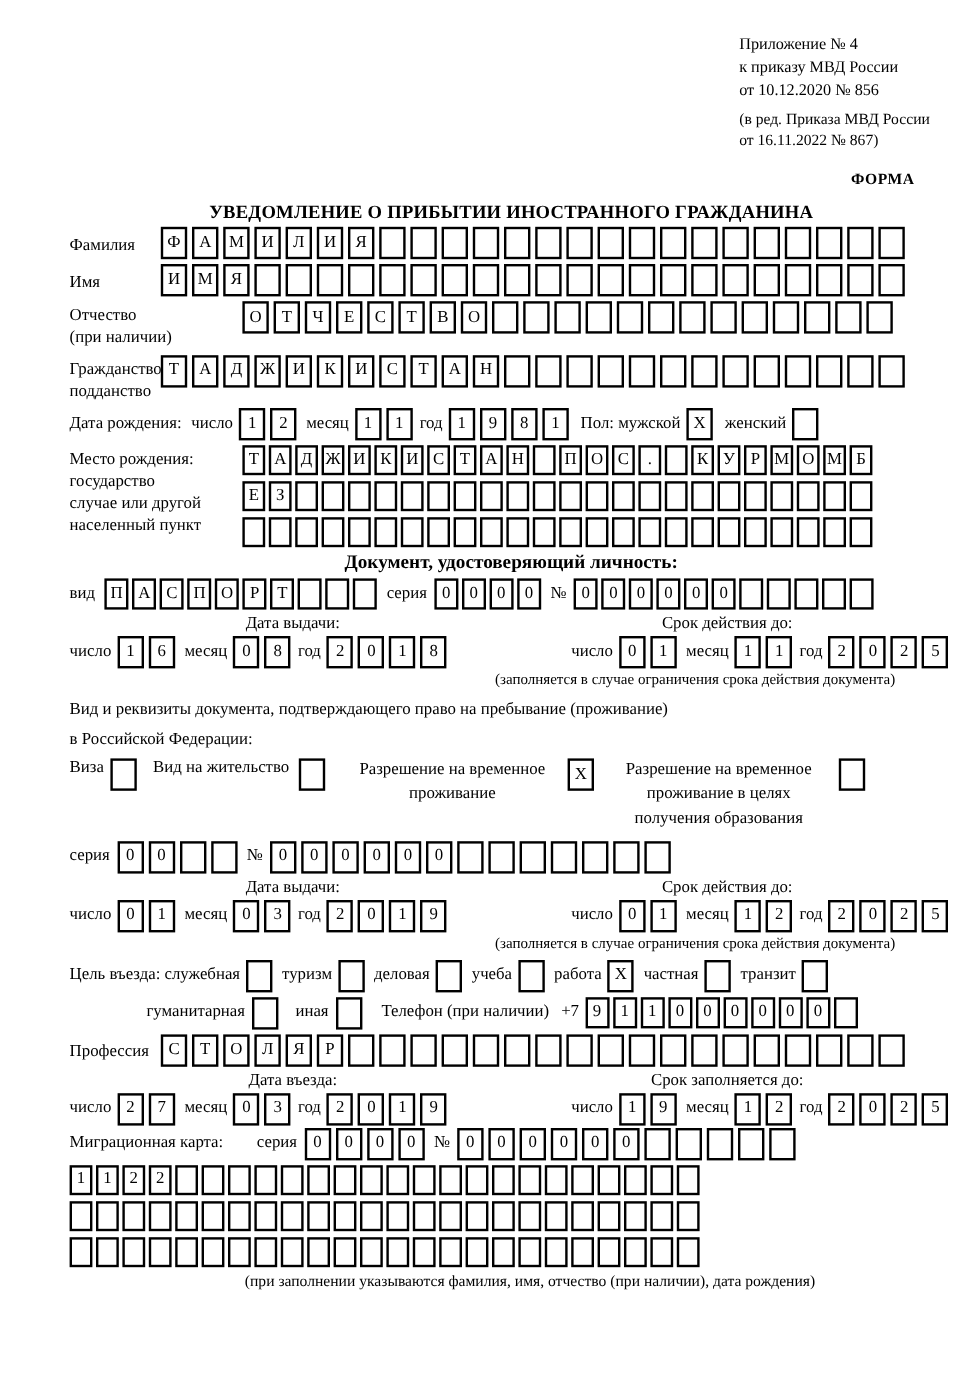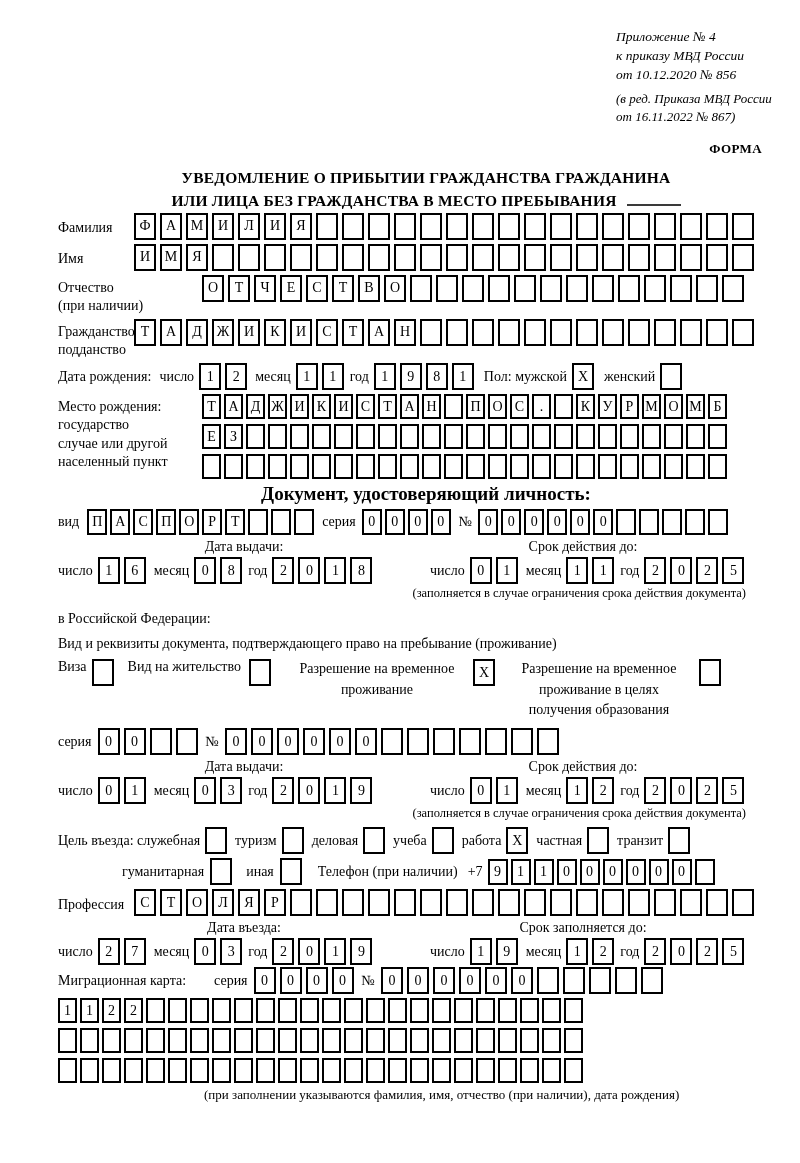--- a/index.html
+++ b/index.html
@@ -1,21 +1,21 @@
 <!DOCTYPE html>
 <html><head>
 <meta charset="utf-8">
 <style>
   * { margin:0; padding:0; box-sizing:border-box; }
   html,body { width:800px; }
   body { height:1163px; background:#fff; color:#000;
          font-family:"Liberation Serif","DejaVu Serif",serif; font-size:14px; overflow:hidden; }
   .page { padding:28px 6px 0 58px; }
 
-  .hdr { margin-left:558px; font-size:13.5px; line-height:1.4;font-style:italic; }
+  .hdr { margin-left:558px; font-size:13.5px; line-height:1.4; }
   .hdr-sub { margin-top:5px; font-size:13px; }
   .forma { text-align:right; padding-right:32px; font-weight:bold; font-size:13px; margin-top:15px; letter-spacing:.4px; }
 
   .title { text-align:center; font-weight:bold; font-size:15.5px; line-height:1.5; margin-top:9px; letter-spacing:.2px; }
   .uline { display:inline-block; width:54px; border-bottom:2px solid #3a3a3a; margin-left:10px; }
 
   .sec-heading { font-weight:bold; font-size:14.5px; margin-top:16px; margin-bottom:11px; letter-spacing:.6px; }
 
   .frow { display:flex; align-items:flex-start; margin-bottom:4px; }
   .frow.mid { align-items:center; }
@@ -24,23 +24,23 @@
   .ilab { white-space:nowrap; }
 
   .cells { display:flex; gap:4px; }
   .cell { width:22px; height:27px; border:2px solid #000; display:inline-flex; align-items:center;
           justify-content:center; font-size:14px; flex-shrink:0; background:#fff; }
   .cells.sm { gap:3px; } .cells.sm .cell { width:19px; height:25px; }
   .cells.md { gap:3px; } .cells.md .cell { width:20px; height:26px; }
   .cellcol { display:flex; flex-direction:column; gap:5px; }
   .cb { margin-left:5px; }
 
-  .center-bold { text-align:center; font-weight:bold; font-size:19px; margin:2px 0 4px 0; }
-
-  .dpair { display:flex; margin-top:2px; margin-bottom:2px; }
+  .center-bold { text-align:center; font-weight:bold; font-size:16px; margin:2px 0 4px 0; }
+
+  .dpair { display:flex; margin-top:2px; margin-bottom:2px;gap:46px; }
   .dgroup { width:372px; }
   .dgroup.right { flex:1; }
   .dhead { text-align:center; margin-bottom:2px; }
   .dgroup.right .dhead { padding-right:58px; }
   .drow { display:flex; align-items:center; }
   .note-r { text-align:right; padding-right:48px; font-size:12.5px; margin:0 0 6px 0; }
 
   .intro { line-height:1.75; margin-top:2px; }
   .visa-row { display:flex; align-items:flex-start; margin-top:3px; margin-bottom:8px; }
   .opt-multi { width:176px; text-align:center; white-space:pre-line; line-height:1.45; }
@@ -64,24 +64,21 @@
     <div>от 10.12.2020 № 856</div>
     <div class="hdr-sub">
       <div>(в ред. Приказа МВД России</div>
       <div>от 16.11.2022 № 867)</div>
     </div>
   </div>
 
   <div class="forma">ФОРМА</div>
 
   <div class="title">
-    <div>УВЕДОМЛЕНИЕ О ПРИБЫТИИ ГРАЖДАНСТВА ГРАЖДАНИНА</div>
-    <div>
-      <span>ИЛИ ЛИЦА БЕЗ ГРАЖДАНСТВА В МЕСТО ПРЕБЫВАНИЯ</span><span class="uline"></span>
-    </div>
+    <div>УВЕДОМЛЕНИЕ О ПРИБЫТИИ ИНОСТРАННОГО ГРАЖДАНИНА</div>
   </div>
 
 
   <div class="frow mid">
     <span class="flabel">Фамилия</span>
     <span class="cells">
         <span class="cell">Ф</span>
         <span class="cell">А</span>
         <span class="cell">М</span>
         <span class="cell">И</span>
@@ -390,22 +387,22 @@
             <span class="cell">0</span>
             <span class="cell">2</span>
             <span class="cell">5</span>
           </span>
       </div>
     </div>
   </div>
   <div class="note-r">(заполняется в случае ограничения срока действия документа)</div>
 
   <div class="intro">
+    <div>Вид и реквизиты документа, подтверждающего право на пребывание (проживание)</div>
     <div>в Российской Федерации:</div>
-    <div>Вид и реквизиты документа, подтверждающего право на пребывание (проживание)</div>
   </div>
 
   <div class="visa-row">
     <span class="ilab mr5">Виза</span>
     <span class="cell"></span>
     <span class="ilab ml14 mr8">Вид на жительство</span>
     <span class="cell"></span>
     <div class="opt-multi ml18">Разрешение на временное
 проживание</div>
     <span class="cell ml8">X</span>

